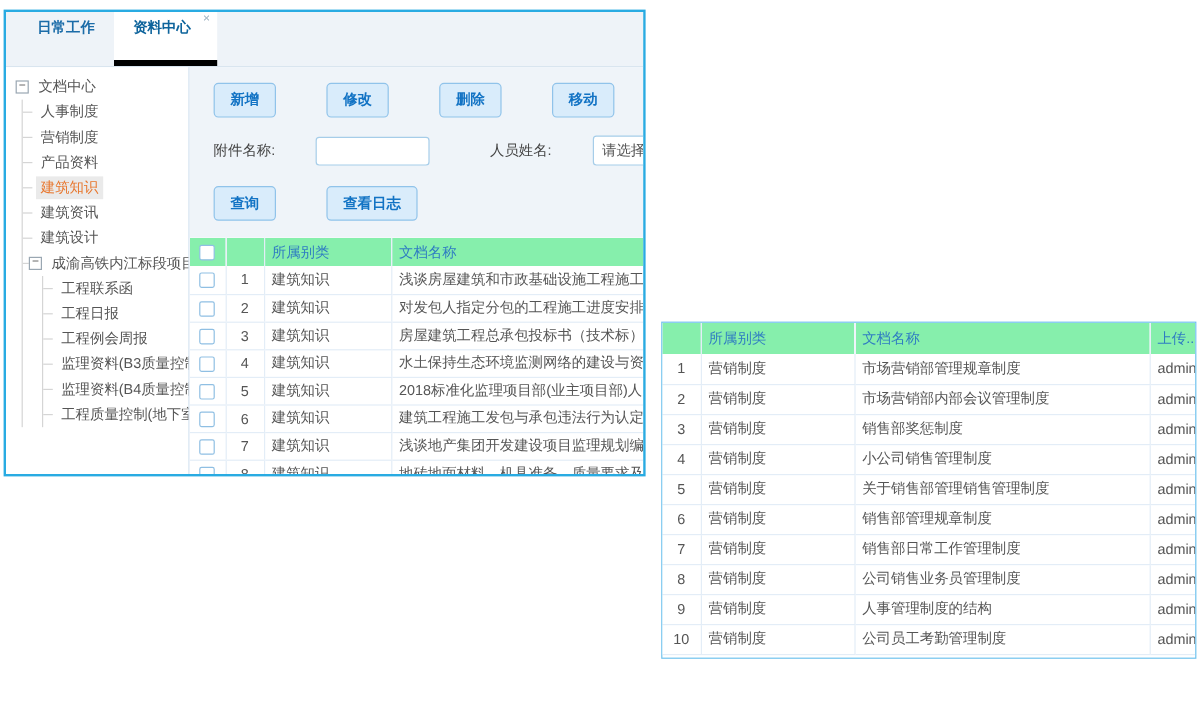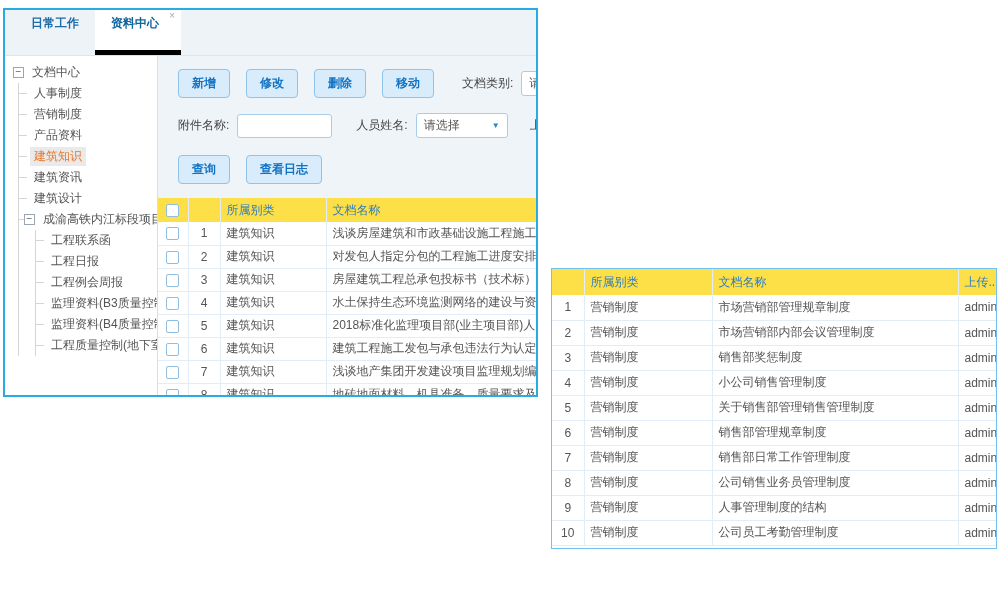--- a/index.html
+++ b/index.html
@@ -28,39 +28,39 @@
     margin-right:4px; flex:none; }
   .lvl1wrap { margin-left:5px; border-left:1px solid #d5d5d5; }
   .lvl2 { margin-left:16px; border-left:1px solid #d5d5d5; }
   .dash { display:inline-block; width:8px; border-top:1px solid #d5d5d5; margin-right:3px; flex:none; }
   .tree-label { padding:1px 4px; }
   .tree-label.selected { color:#e8772e; background:#eaeaea; }
   .project-node .expand-box { margin-left:-6px; }
 
   
   .content { flex:1; background:#eff4f9; display:flex; flex-direction:column; overflow:hidden; }
-  .trow { display:flex; align-items:center; white-space:nowrap; flex:none; }
+  .trow { display:flex; align-items:center; white-space:nowrap; flex:none;gap:26px; }
   .trow1 { margin:13px 0 0 20px; }
   .trow2 { margin:15px 0 0 20px; }
   .trow3 { margin:17px 0 14px 20px; }
   .btn { background:#d9ecfb; border:1px solid #90c3ea; color:#1273c4; font-weight:bold;
     font-size:12px; border-radius:4px; padding:5px 13px; margin-right:16px; cursor:pointer;
     font-family:inherit; flex:none; }
   .flabel { color:#444; margin-right:8px; flex:none; }
   .ml { margin-left:12px; }
   .select { width:92px; height:25px; background:#fff; border:1px solid #a6cde9; border-radius:3px;
     display:flex; align-items:center; padding:0 7px; cursor:pointer; flex:none; }
   .select .sel-val { flex:1; color:#555; }
   .caret { color:#1e88d0; font-size:8px; flex:none; }
   .tinput { width:95px; height:24px; background:#fff; border:1px solid #a6cde9; border-radius:3px;
     padding:0 6px; font-family:inherit; font-size:12px; color:#555; }
 
   
   table { border-collapse:collapse; width:100%; table-layout:fixed; font-size:12px; }
-  th { background:#fde047; color:#2f7cc2; font-weight:normal; text-align:left;
+  th { background:#86efac; color:#2f7cc2; font-weight:normal; text-align:left;
     padding:0 6px; overflow:hidden; white-space:nowrap; }
   td { color:#555; background:#fff; border-bottom:1px solid #e3edf7; padding:0 6px;
     overflow:hidden; white-space:nowrap; }
   th + th, td + td { border-left:1px solid #e3edf7; }
   .left-table th { height:24px; }
   .left-table td { height:23px; }
   .c-cb { width:30px; text-align:center; padding:0; }
   .c-num { width:32px; text-align:center; }
   .c-cat-l { width:106px; }
   .cb { display:inline-block; width:13px; height:13px; border:1px solid #8fbfe3;

